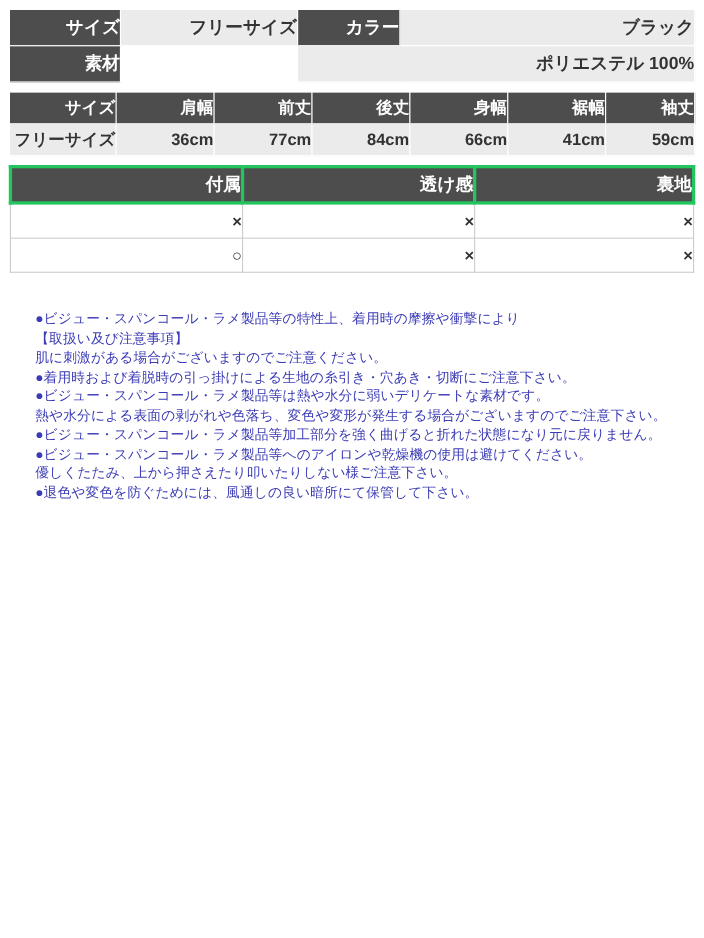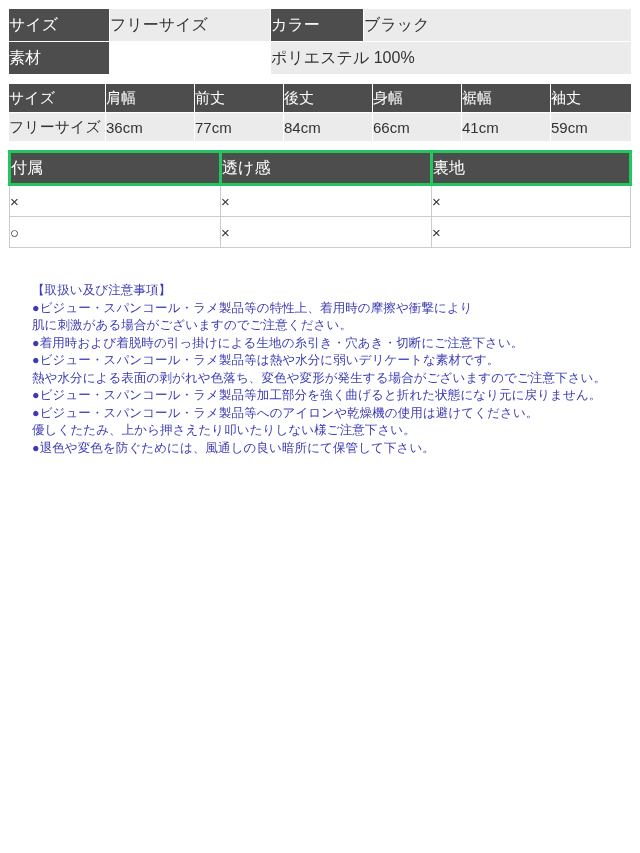--- a/index.html
+++ b/index.html
@@ -21,23 +21,23 @@
     box-sizing: border-box;
     padding: 8px 8px 0 8px;
   }
   table {
     border-collapse: collapse;
     width: 624px;
     table-layout: fixed;
   }
   td, th {
     border: 1px solid #ffffff;
-    text-align: left;
+    text-align: right;
     vertical-align: middle;
-    font-weight: normal;
+    font-weight: bold;
     padding: 0;
   }
   
   .tbl-spec {
     margin-bottom: 8px;
   }
   .tbl-spec td {
     height: 32px;
     font-size: 16px;
     border: 1px solid #ffffff;
@@ -152,22 +152,22 @@
       </tr>
       <tr>
         <td class="mark">○</td>
         <td class="mark">×</td>
         <td class="mark">×</td>
       </tr>
     </tbody>
   </table>
 
   <div class="notes">
+    <div class="line">●ビジュー・スパンコール・ラメ製品等の特性上、着用時の摩擦や衝撃により</div>
     <div class="line">【取扱い及び注意事項】</div>
-    <div class="line">●ビジュー・スパンコール・ラメ製品等の特性上、着用時の摩擦や衝撃により</div>
     <div class="line">肌に刺激がある場合がございますのでご注意ください。</div>
     <div class="line">●着用時および着脱時の引っ掛けによる生地の糸引き・穴あき・切断にご注意下さい。</div>
     <div class="line">●ビジュー・スパンコール・ラメ製品等は熱や水分に弱いデリケートな素材です。</div>
     <div class="line">熱や水分による表面の剥がれや色落ち、変色や変形が発生する場合がございますのでご注意下さい。</div>
     <div class="line">●ビジュー・スパンコール・ラメ製品等加工部分を強く曲げると折れた状態になり元に戻りません。</div>
     <div class="line">●ビジュー・スパンコール・ラメ製品等へのアイロンや乾燥機の使用は避けてください。</div>
     <div class="line">優しくたたみ、上から押さえたり叩いたりしない様ご注意下さい。</div>
     <div class="line">●退色や変色を防ぐためには、風通しの良い暗所にて保管して下さい。</div>
   </div>
 

